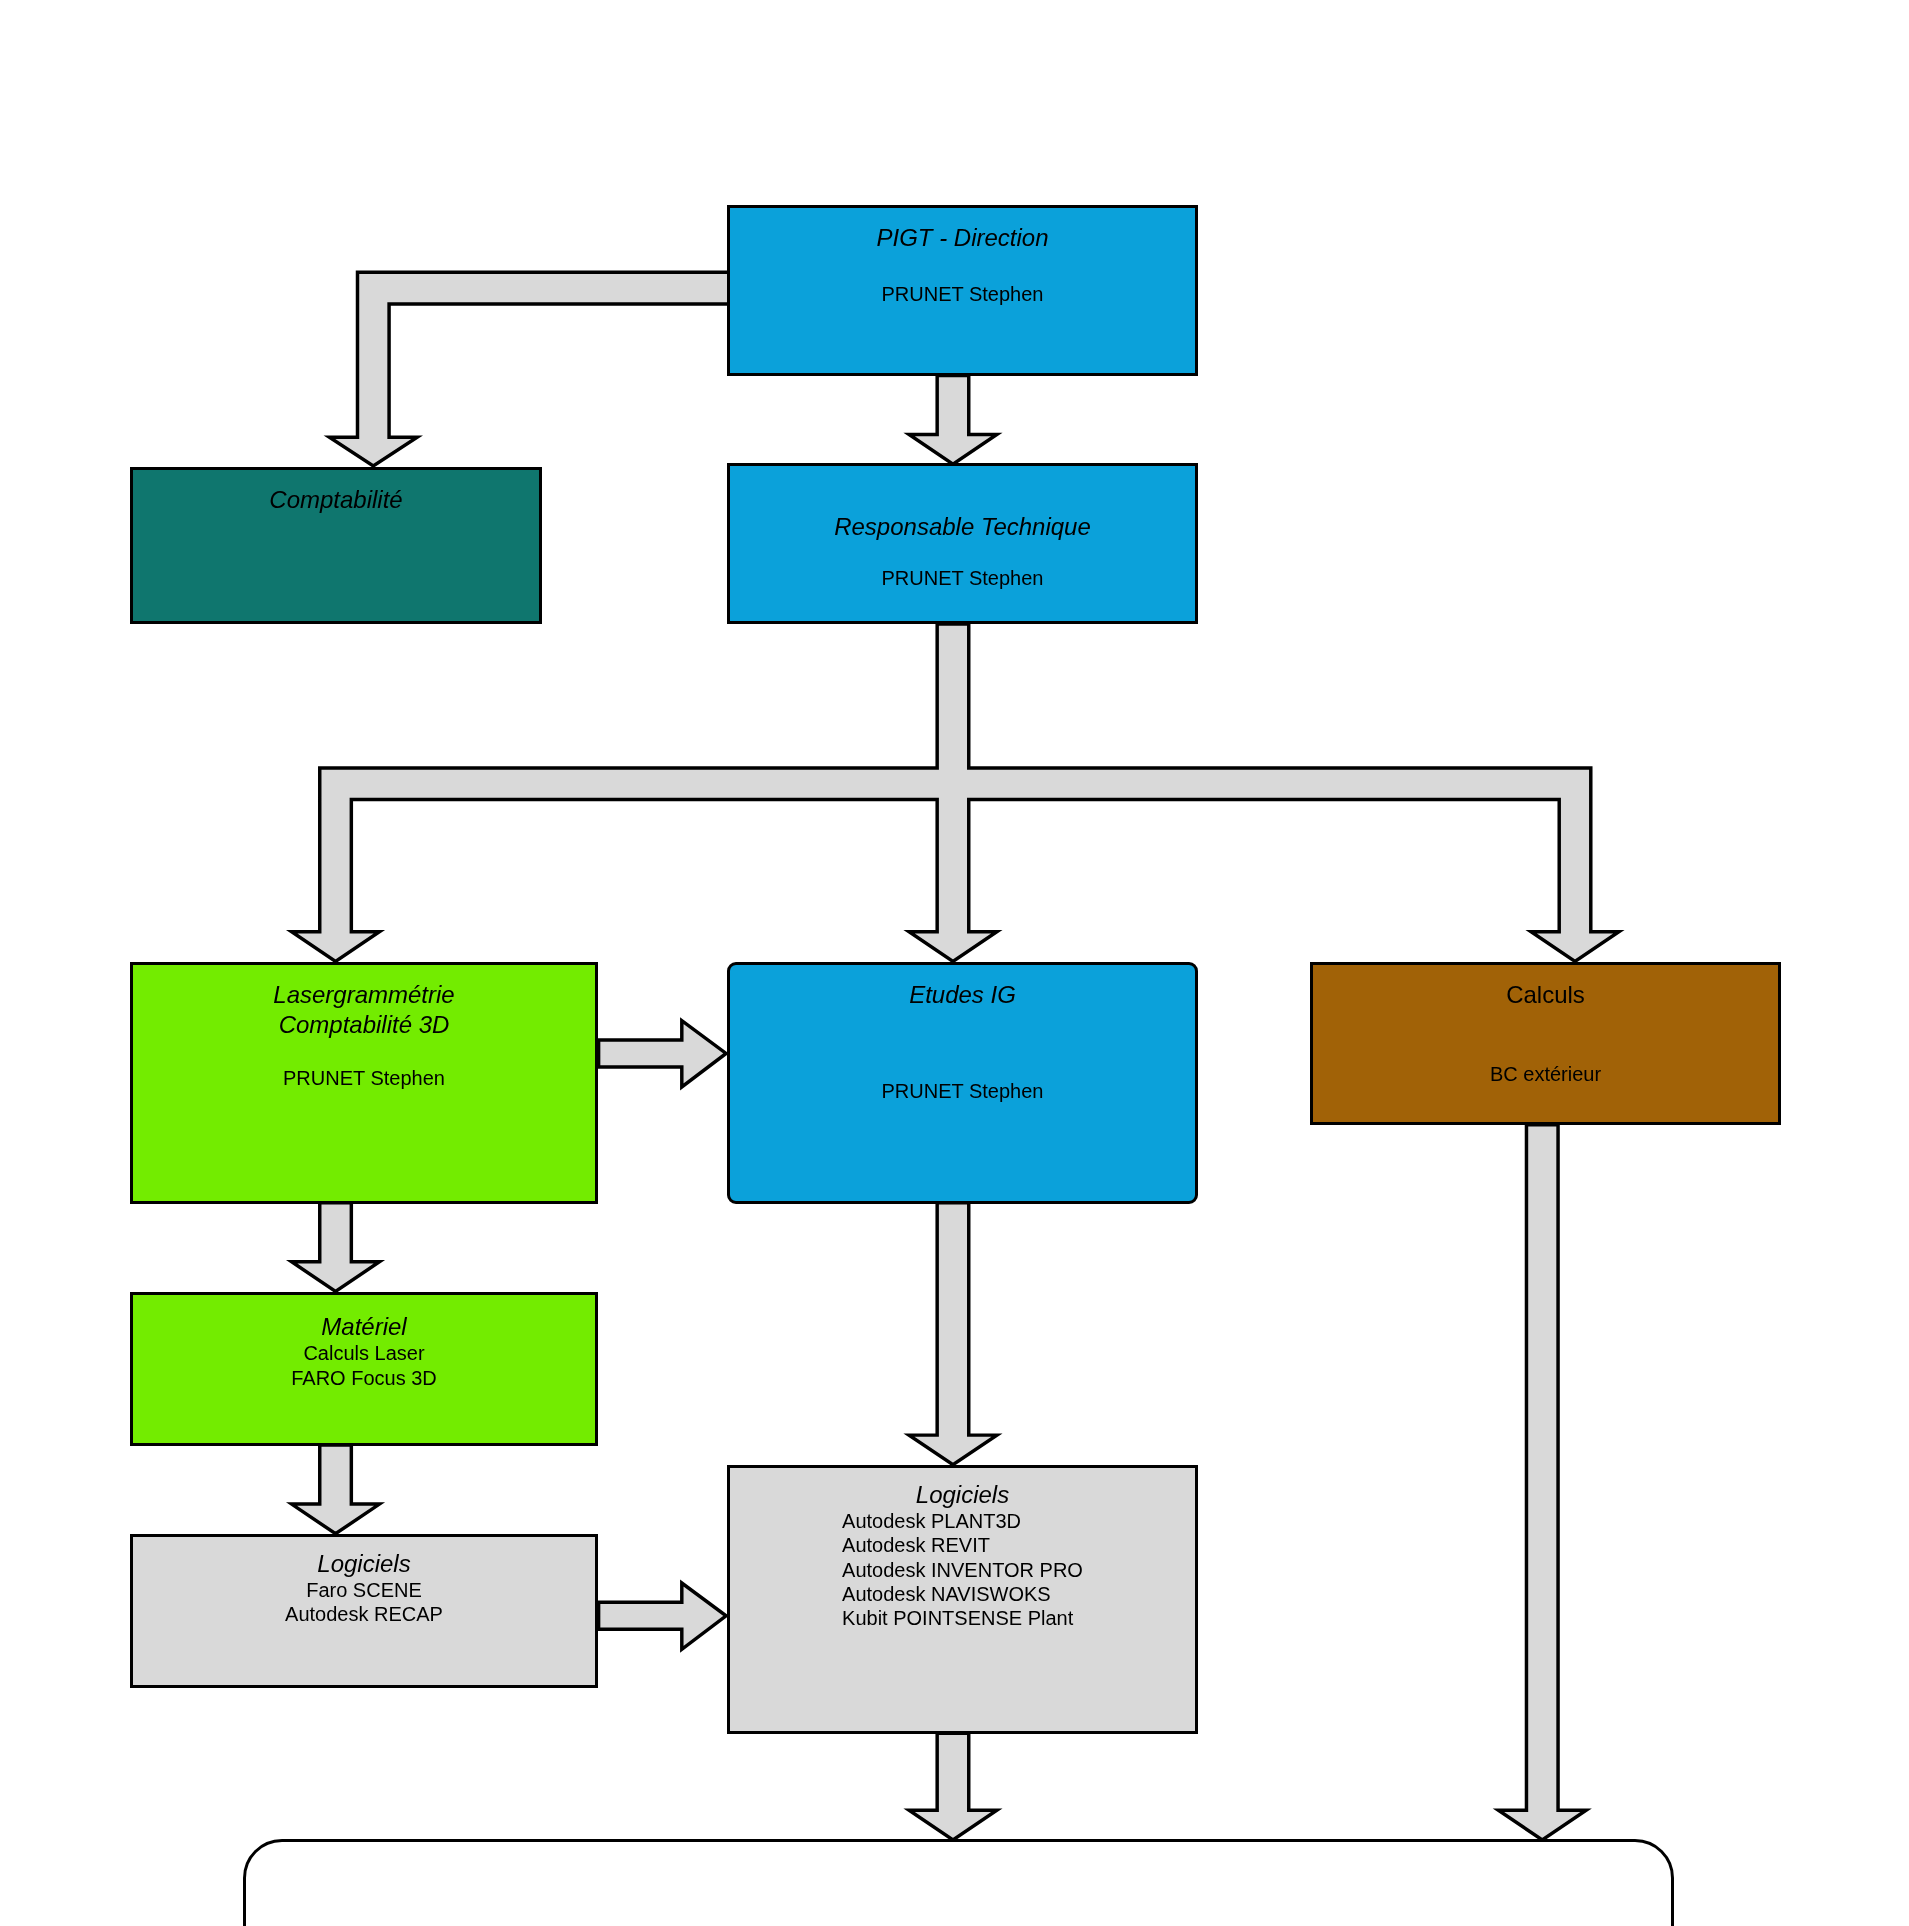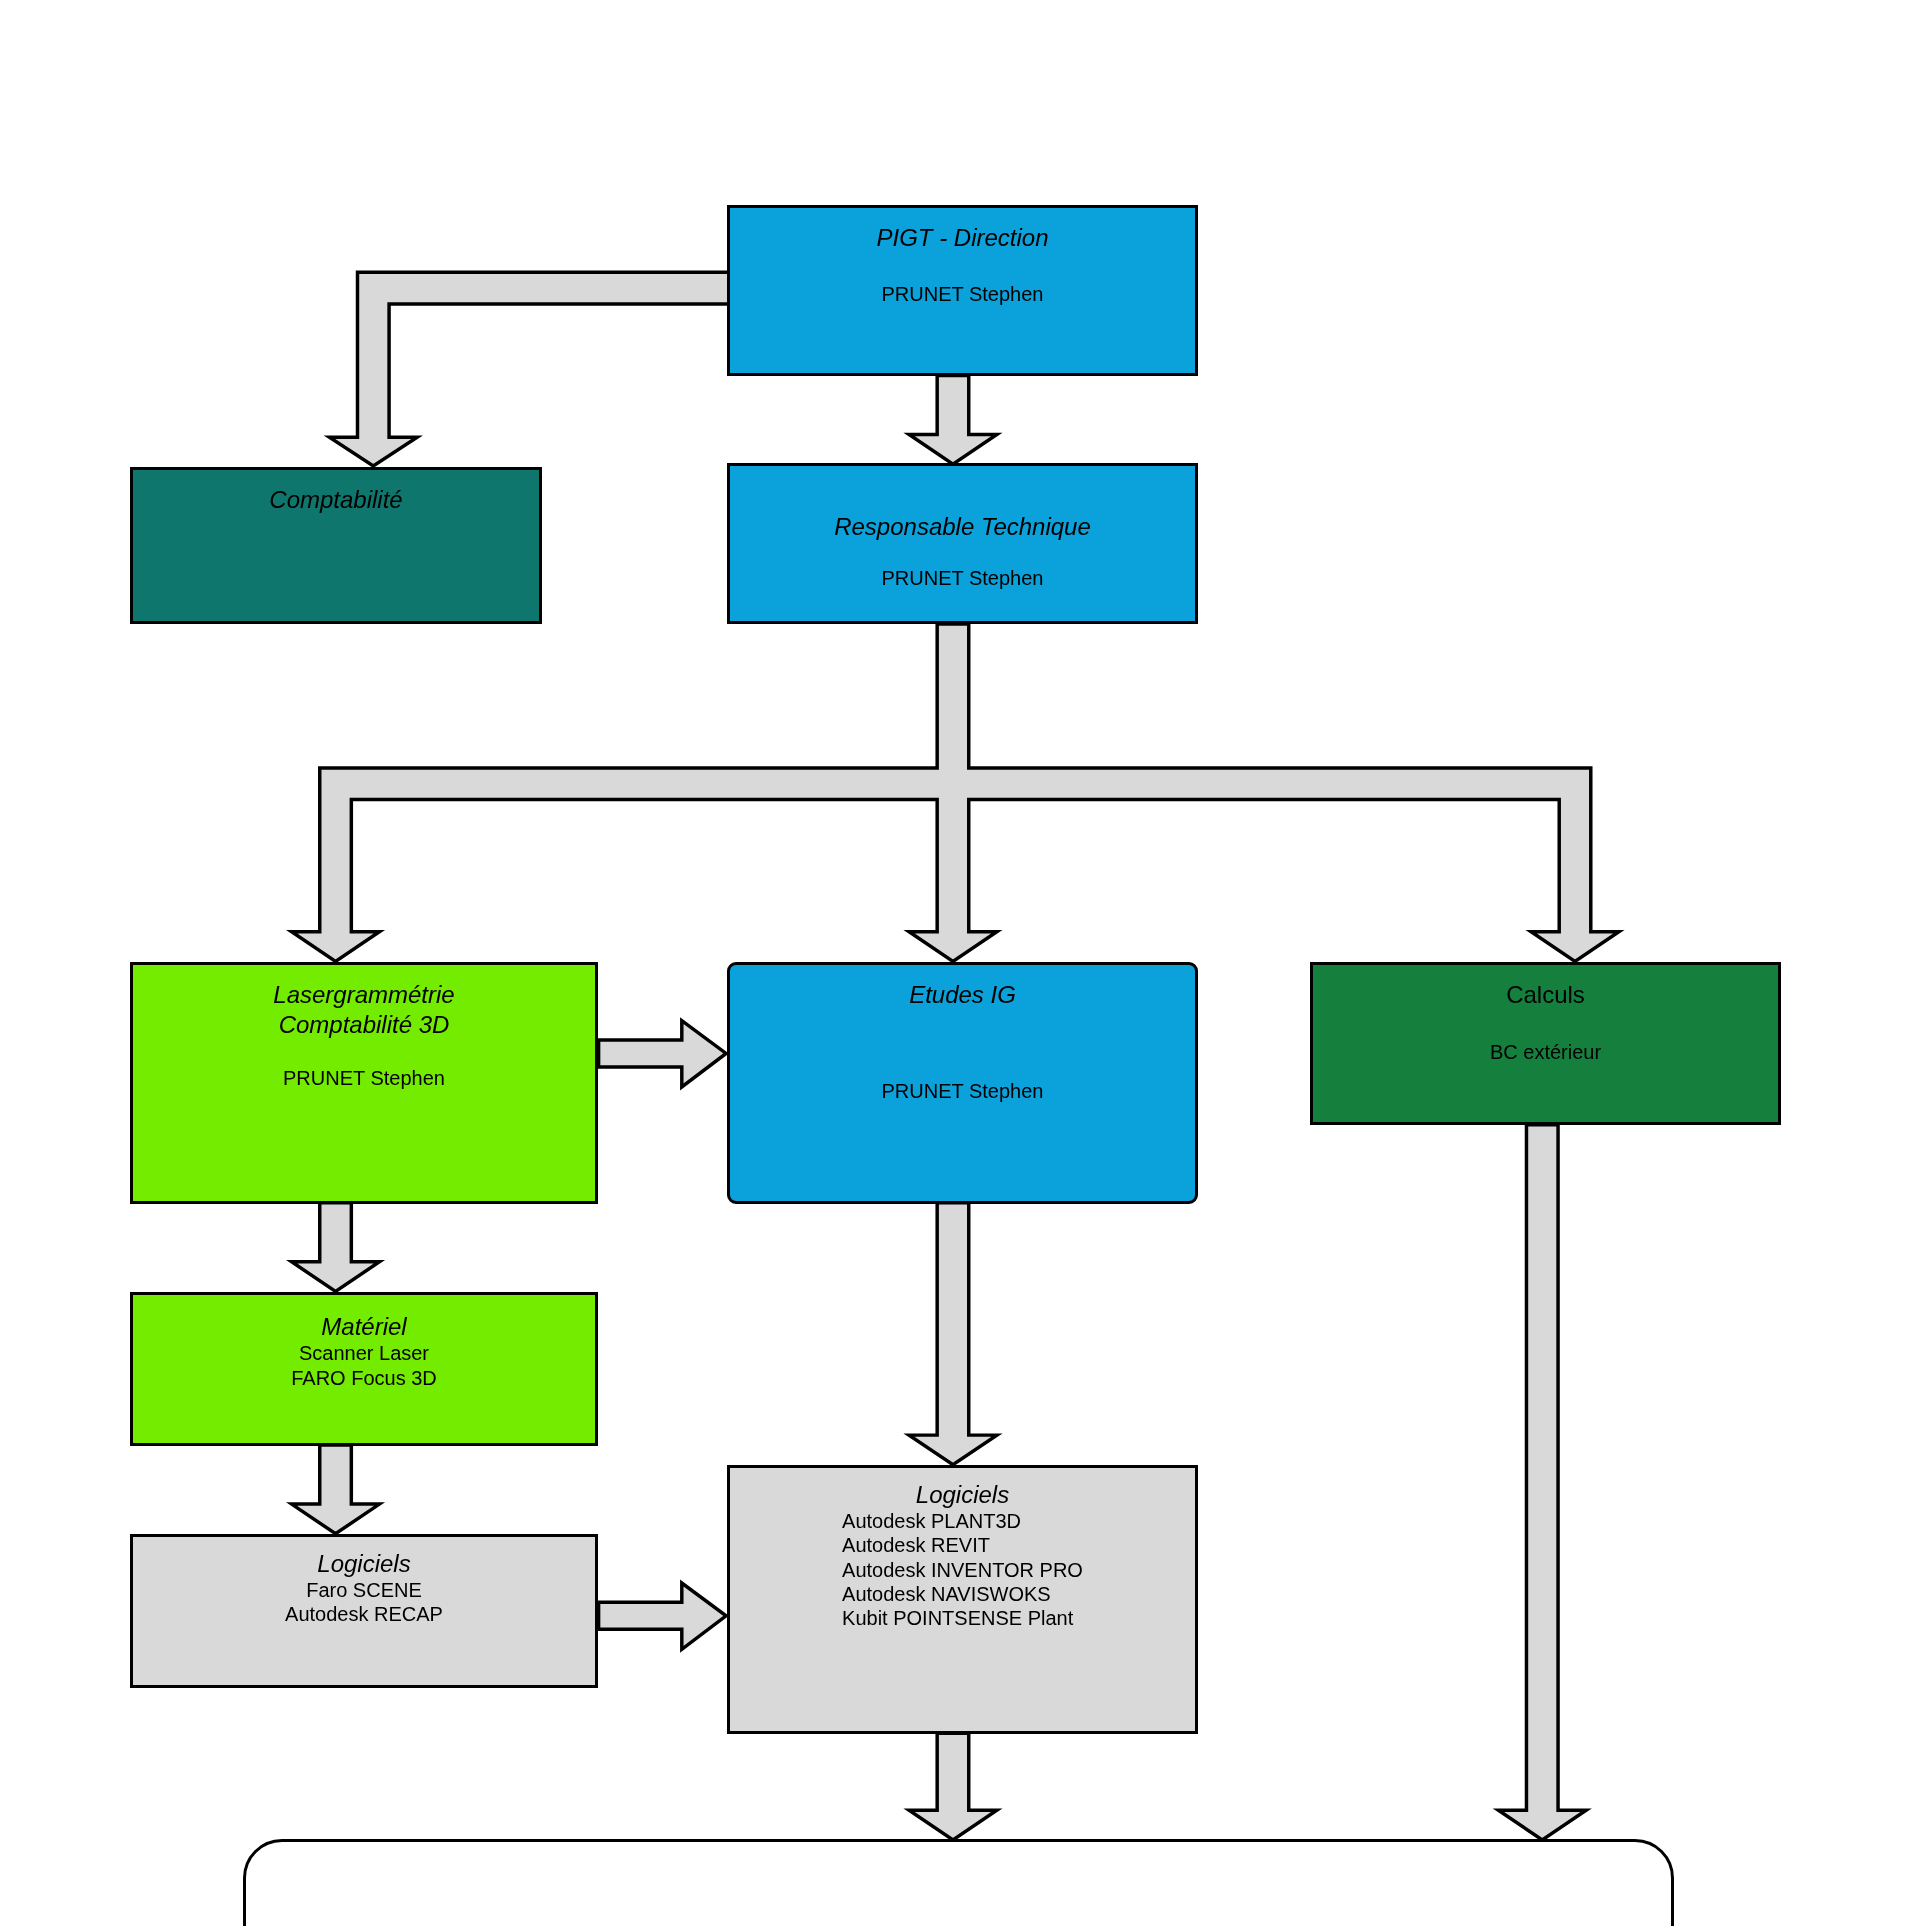--- a/index.html
+++ b/index.html
@@ -204,28 +204,28 @@
     <div class="title">Lasergrammétrie
 Comptabilité 3D</div>
     <div class="body" style="margin-top:27px;">PRUNET Stephen</div>
   </div>
 
   <div class="node" style="left:727px; top:962px; width:471px; height:242px; background:#0ba1da; justify-content:flex-start; padding-top:15.4px;border-radius:9px;">
     <div class="title">Etudes IG</div>
     <div class="body" style="margin-top:69px;">PRUNET Stephen</div>
   </div>
 
-  <div class="node" style="left:1310px; top:962px; width:471px; height:163px; background:#15803d; justify-content:flex-start; padding-top:15.4px;">
+  <div class="node" style="left:1310px; top:962px; width:471px; height:163px; background:#a16207; justify-content:flex-start; padding-top:15.4px;gap:22px;">
     <div class="title plain">Calculs</div>
     <div class="body" style="margin-top:30px;">BC extérieur</div>
   </div>
 
   <div class="node" style="left:130px; top:1292px; width:468px; height:154px; background:#73ec00; justify-content:flex-start; padding-top:17px;">
     <div class="title">Matériel</div>
-    <div class="body">Scanner Laser
+    <div class="body">Calculs Laser
 FARO Focus 3D</div>
   </div>
 
   <div class="node" style="left:130px; top:1534px; width:468px; height:154px; background:#d9d9d9; justify-content:flex-start; padding-top:11.6px;">
     <div class="title">Logiciels</div>
     <div class="body">Faro SCENE
 Autodesk RECAP</div>
   </div>
 
   <div class="node" style="left:727px; top:1465px; width:471px; height:269px; background:#d9d9d9; justify-content:flex-start; padding-top:11.6px;">

